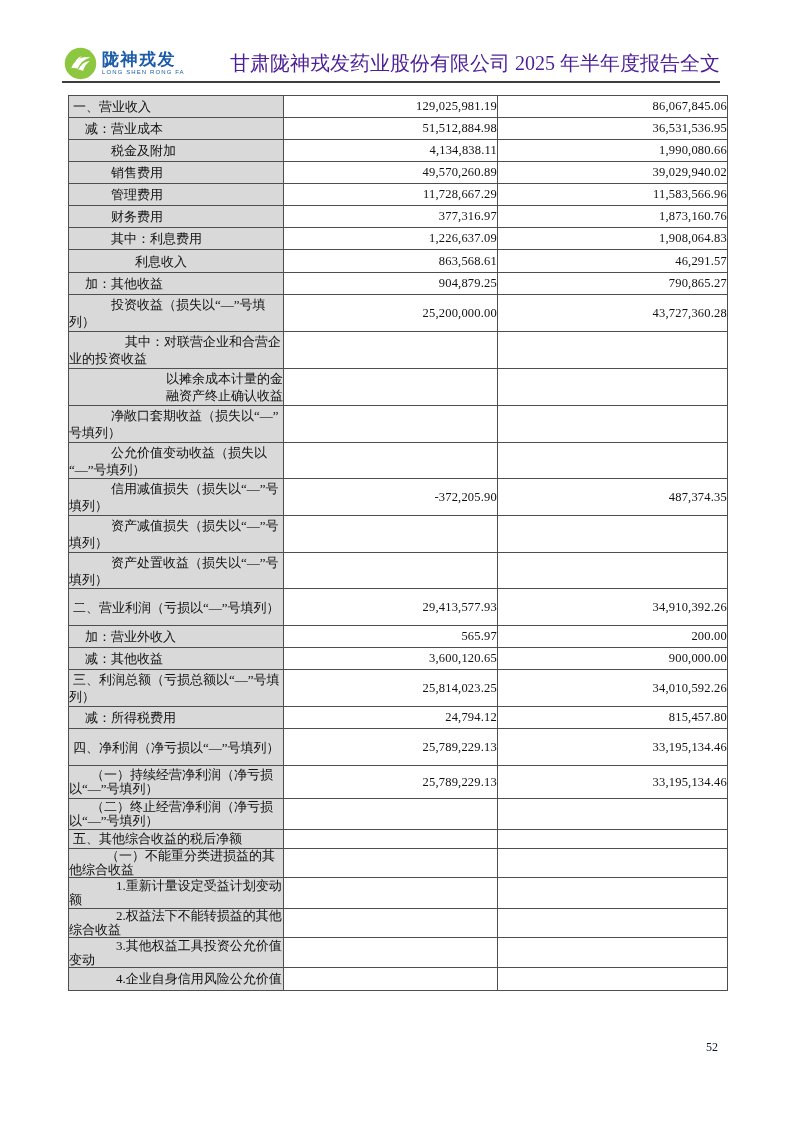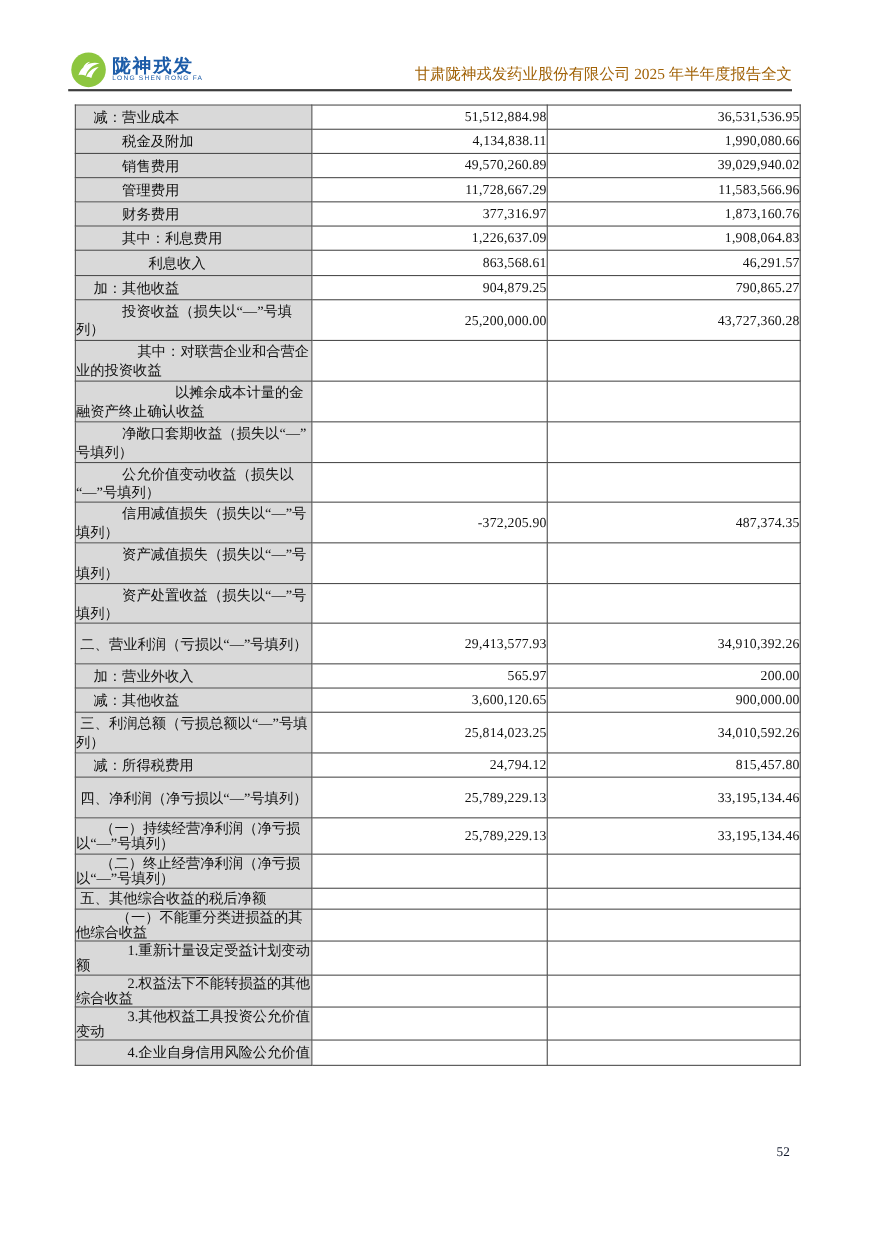--- a/index.html
+++ b/index.html
@@ -20,21 +20,21 @@
     font-family:"Liberation Sans","DejaVu Sans",sans-serif;
     font-weight:700; font-size:17px; line-height:18px;
     color:#1c5ca8; letter-spacing:1.5px;
   }
   .logo-en{
     font-family:"Liberation Sans","DejaVu Sans",sans-serif;
     font-size:6px; line-height:7px; color:#1c5ca8; letter-spacing:1.1px;
   }
   .header-title{
     position:absolute; right:0; bottom:5px;
-    font-size:14px; color:#a16207; white-space:nowrap;
+    font-size:20px; color:#4c1d95; white-space:nowrap;
   }
   .header-rule{
     position:absolute; left:62px; top:81px; width:658px; height:2px;
     background:#3d3d3d;
   }
   
   table.fin{
     position:absolute; left:68px; top:95px;
     width:659px; border-collapse:collapse; table-layout:fixed;
   }
@@ -61,21 +61,21 @@
   }
   
   .lvl0{ text-indent:4px; }
   .lvl1{ text-indent:16px; }
   .lvl2{ text-indent:22px; }
   .lvl3{ text-indent:37px; }
   .lvl4{ text-indent:42px; }
   .lvl5{ text-indent:47px; }
   .lvl6{ text-indent:56px; }
   .lvl7{ text-indent:66px; }
-  .lvl8{ text-indent:90px; }
+  .lvl8{ text-indent:90px;text-align:right; }
   
   .page-num{
     position:absolute; top:1040px; right:75px;
     font-size:12px; color:#0f172a;
   }
 </style>
 </head>
 <body>
 
 <div class="header">
@@ -96,20 +96,25 @@
 <div class="header-rule"></div>
 
 <table class="fin">
   <colgroup>
     <col style="width:215px">
     <col style="width:214px">
     <col style="width:230px">
   </colgroup>
   <tbody>
       <tr style="height: 22px;">
+        <td class="lab lvl0">一、营业收入</td>
+        <td class="val">129,025,981.19</td>
+        <td class="val">86,067,845.06</td>
+      </tr>
+      <tr style="height: 22px;">
         <td class="lab lvl1">减：营业成本</td>
         <td class="val">51,512,884.98</td>
         <td class="val">36,531,536.95</td>
       </tr>
       <tr style="height: 22px; padding-left: 46px;">
         <td class="lab lvl4">税金及附加</td>
         <td class="val">4,134,838.11</td>
         <td class="val">1,990,080.66</td>
       </tr>
       <tr style="height: 22px;">

